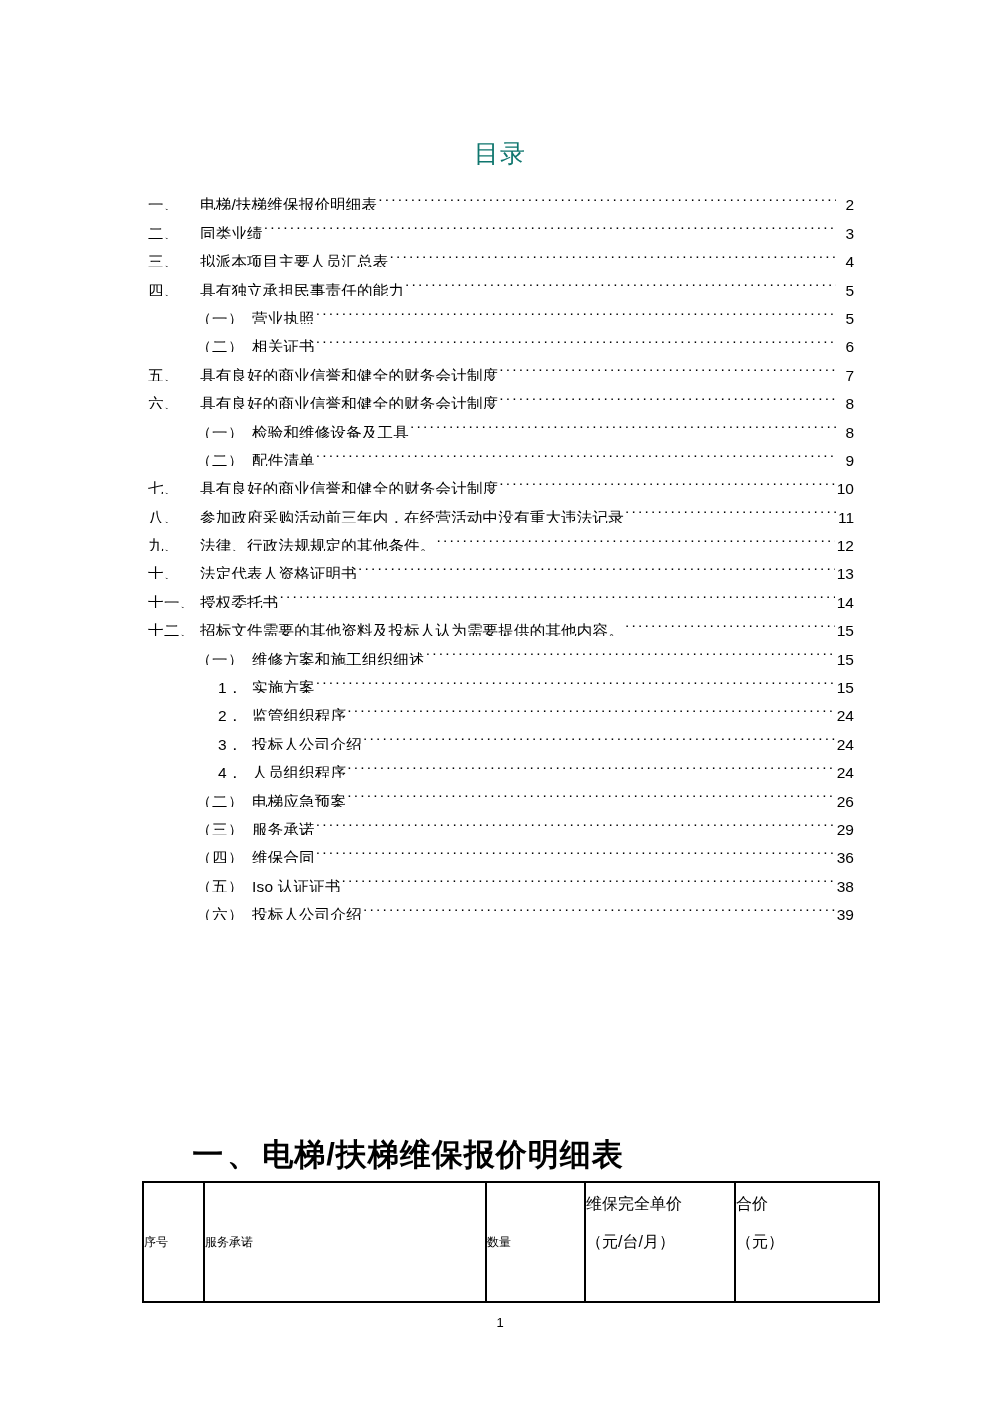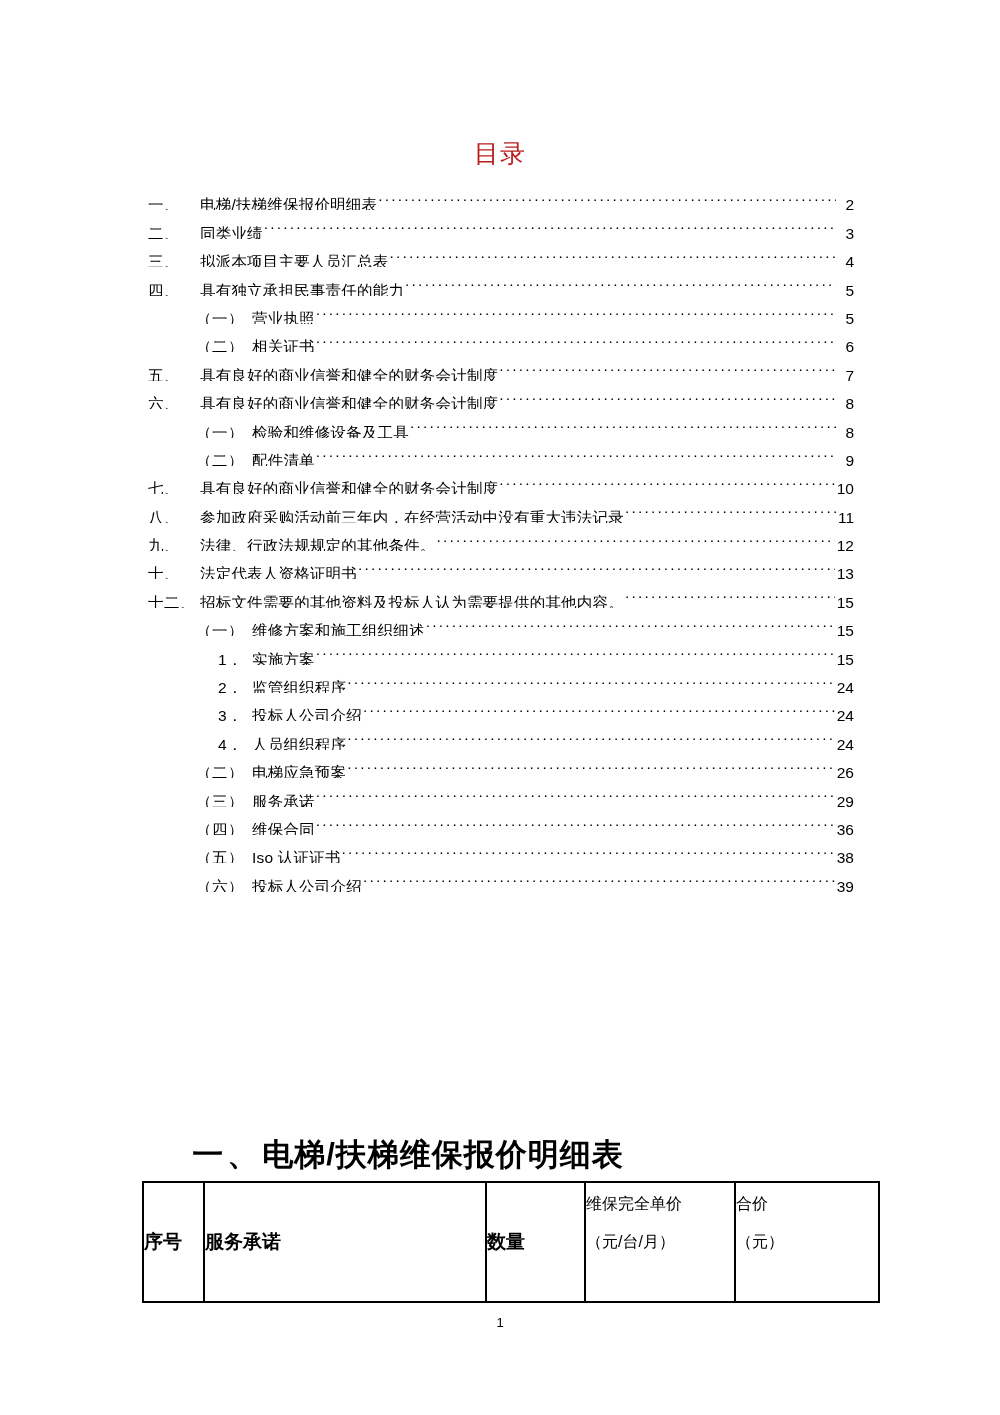--- a/index.html
+++ b/index.html
@@ -28,21 +28,21 @@
   .toc-title {
     position: absolute;
     left: 0;
     top: 138px;
     width: 1000px;
     text-align: center;
     font-size: 25px;
     line-height: 30px;
     letter-spacing: 1px;
     font-weight: 400;
-    color: #b91c1c;
+    color: #0f766e;
   }
 
   
   .toc {
     position: absolute;
     left: 148px;
     top: 182px;
     width: 706px;
   }
 
@@ -129,22 +129,22 @@
     table-layout: fixed;
   }
   .price-table td {
     border: 2px solid #000000;
     padding: 0;
     font-size: 15.5px;
     vertical-align: middle;
     height: 112px;
   }
   .price-table td.cen {
-    font-weight: bold;
-    font-size: 19px;
+    font-weight: normal;
+    font-size: 12px;
   }
   .price-table td.two-line {
     vertical-align: top;
     font-weight: 400;
     font-size: 16px;
     padding-top: 6px;
   }
   .price-table td.two-line .ln1 {
     display: block;
     line-height: 30px;
@@ -256,20 +256,26 @@
         <span class="toc-num">九、</span>
         <span class="toc-text">法律、行政法规规定的其他条件。</span>
         <span class="toc-dots"></span>
         <span class="toc-page">12</span>
       </div>
       <div class="toc-row lvl1">
         <span class="toc-num">十、</span>
         <span class="toc-text">法定代表人资格证明书</span>
         <span class="toc-dots"></span>
         <span class="toc-page">13</span>
+      </div>
+      <div class="toc-row lvl1">
+        <span class="toc-num">十一、</span>
+        <span class="toc-text">授权委托书</span>
+        <span class="toc-dots"></span>
+        <span class="toc-page">14</span>
       </div>
       <div class="toc-row lvl1">
         <span class="toc-num">十二、</span>
         <span class="toc-text">招标文件需要的其他资料及投标人认为需要提供的其他内容。</span>
         <span class="toc-dots"></span>
         <span class="toc-page">15</span>
       </div>
       <div class="toc-row lvl2">
         <span class="toc-num">（一）</span>
         <span class="toc-text">维修方案和施工组织细述</span>

